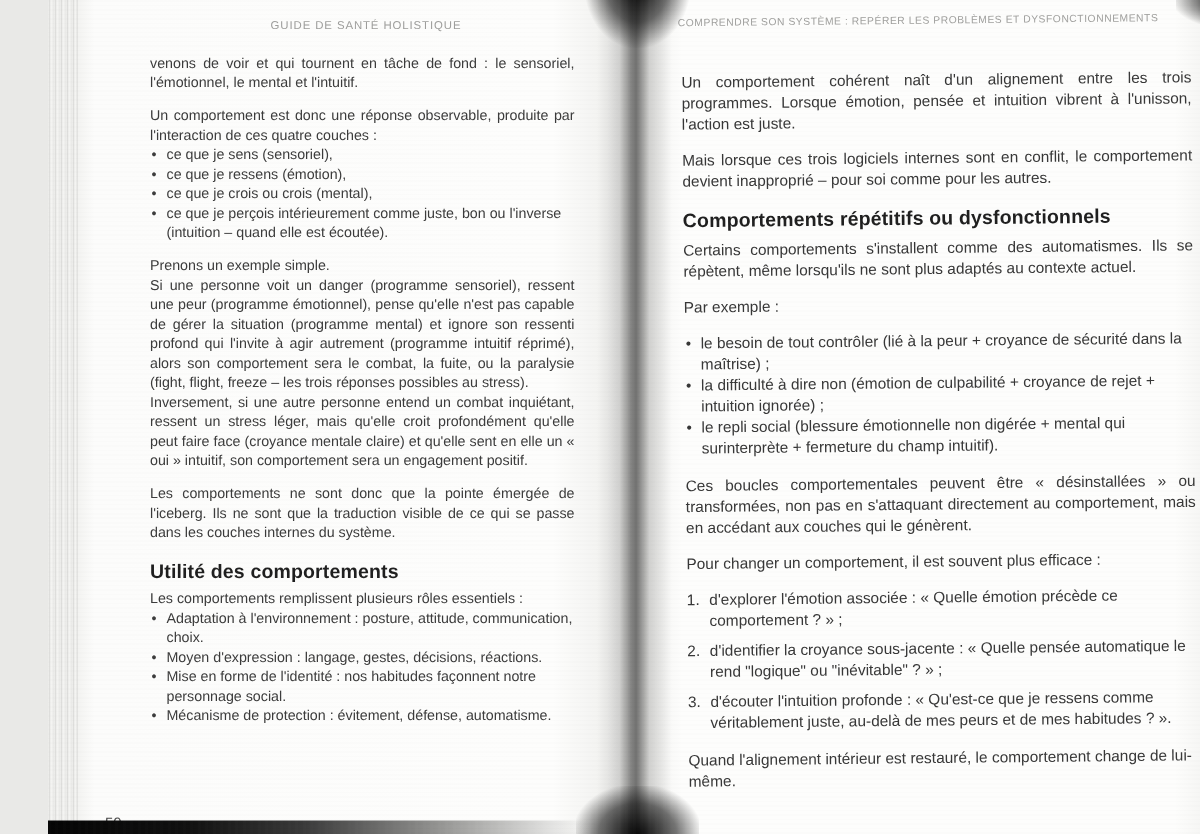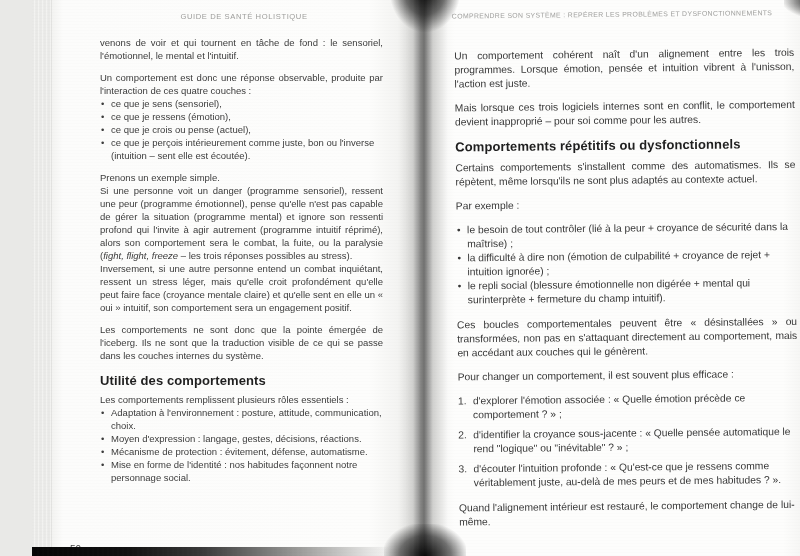--- a/index.html
+++ b/index.html
@@ -28,21 +28,21 @@
   .rp-header { position:absolute; top:11px; left:34px; width:345px; white-space:nowrap;
     font-size:6.9px; letter-spacing:0.35px; color:#a0a09e; }
   .rp-content { position:absolute; left:36px; top:48px; width:340px;
     font-size:10.3px; line-height:14px; color:#373737; }
 
   
   .para { margin-bottom:9px; }
   .rp-content .para { margin-bottom:10px; }
   .j { text-align:justify; }
   .nogap { margin-bottom:0; }
-  .it { font-style:italic; }
+  .it { }
   .heading { font-size:13px; font-weight:bold; color:#1f1f1f; margin:12px 0 6px 0; letter-spacing:0.1px; }
   .rp-content .heading { margin:11px 0 7px 0; }
   ul.bullets { list-style:none; margin:0 0 9px 0; }
   .rp-content ul.bullets { margin-bottom:11px; }
   ul.bullets li { position:relative; padding-left:11px; }
   ul.bullets li::before { content:"\2022"; position:absolute; left:1px; top:0; }
   ol.steps { list-style:none; margin:0 0 11px 0; }
   ol.steps li { position:relative; padding-left:15px; margin-bottom:6px; }
   ol.steps .num { position:absolute; left:0; top:0; }
 
@@ -81,39 +81,39 @@
   <div class="left-page">
     <div class="lp-header">GUIDE DE SANTÉ HOLISTIQUE</div>
 
     <div class="lp-content">
       <p class="para j">venons de voir et qui tournent en tâche de fond : le sensoriel, l'émotionnel, le mental et l'intuitif.</p>
 
       <p class="para j nogap">Un comportement est donc une réponse observable, produite par l'interaction de ces quatre couches :</p>
       <ul class="bullets">
         <li>ce que je sens (sensoriel),</li>
         <li>ce que je ressens (émotion),</li>
-        <li>ce que je crois ou pense (actuel),</li>
-        <li>ce que je perçois intérieurement comme juste, bon ou l'inverse (intuition – sent elle est écoutée).</li>
+        <li>ce que je crois ou crois (mental),</li>
+        <li>ce que je perçois intérieurement comme juste, bon ou l'inverse (intuition – quand elle est écoutée).</li>
       </ul>
 
       <div class="para">
         <div>Prenons un exemple simple.</div>
         <div class="j"><span>Si une personne voit un danger (programme sensoriel), ressent une peur (programme émotionnel), pense qu'elle n'est pas capable de gérer la situation (programme mental) et ignore son ressenti profond qui l'invite à agir autrement (programme intuitif réprimé), alors son comportement sera le combat, la fuite, ou la paralysie (</span><span class="it">fight, flight, freeze</span><span> – les trois réponses possibles au stress).</span></div>
         <div class="j">Inversement, si une autre personne entend un combat inquiétant, ressent un stress léger, mais qu'elle croit profondément qu'elle peut faire face (croyance mentale claire) et qu'elle sent en elle un « oui » intuitif, son comportement sera un engagement positif.</div>
       </div>
 
       <p class="para j">Les comportements ne sont donc que la pointe émergée de l'iceberg. Ils ne sont que la traduction visible de ce qui se passe dans les couches internes du système.</p>
 
       <h2 class="heading">Utilité des comportements</h2>
       <p class="para nogap">Les comportements remplissent plusieurs rôles essentiels :</p>
       <ul class="bullets">
         <li>Adaptation à l'environnement : posture, attitude, communication, choix.</li>
         <li>Moyen d'expression : langage, gestes, décisions, réactions.</li>
+        <li>Mise en forme de l'identité : nos habitudes façonnent notre personnage social.</li>
         <li>Mécanisme de protection : évitement, défense, automatisme.</li>
-        <li>Mise en forme de l'identité : nos habitudes façonnent notre personnage social.</li>
       </ul>
     </div>
 
     <div class="page-number">50</div>
   </div>
 
   <div class="right-page">
     <div class="rp-rotate">
       <div class="rp-header">COMPRENDRE SON SYSTÈME : REPÉRER LES PROBLÈMES ET DYSFONCTIONNEMENTS</div>
 

